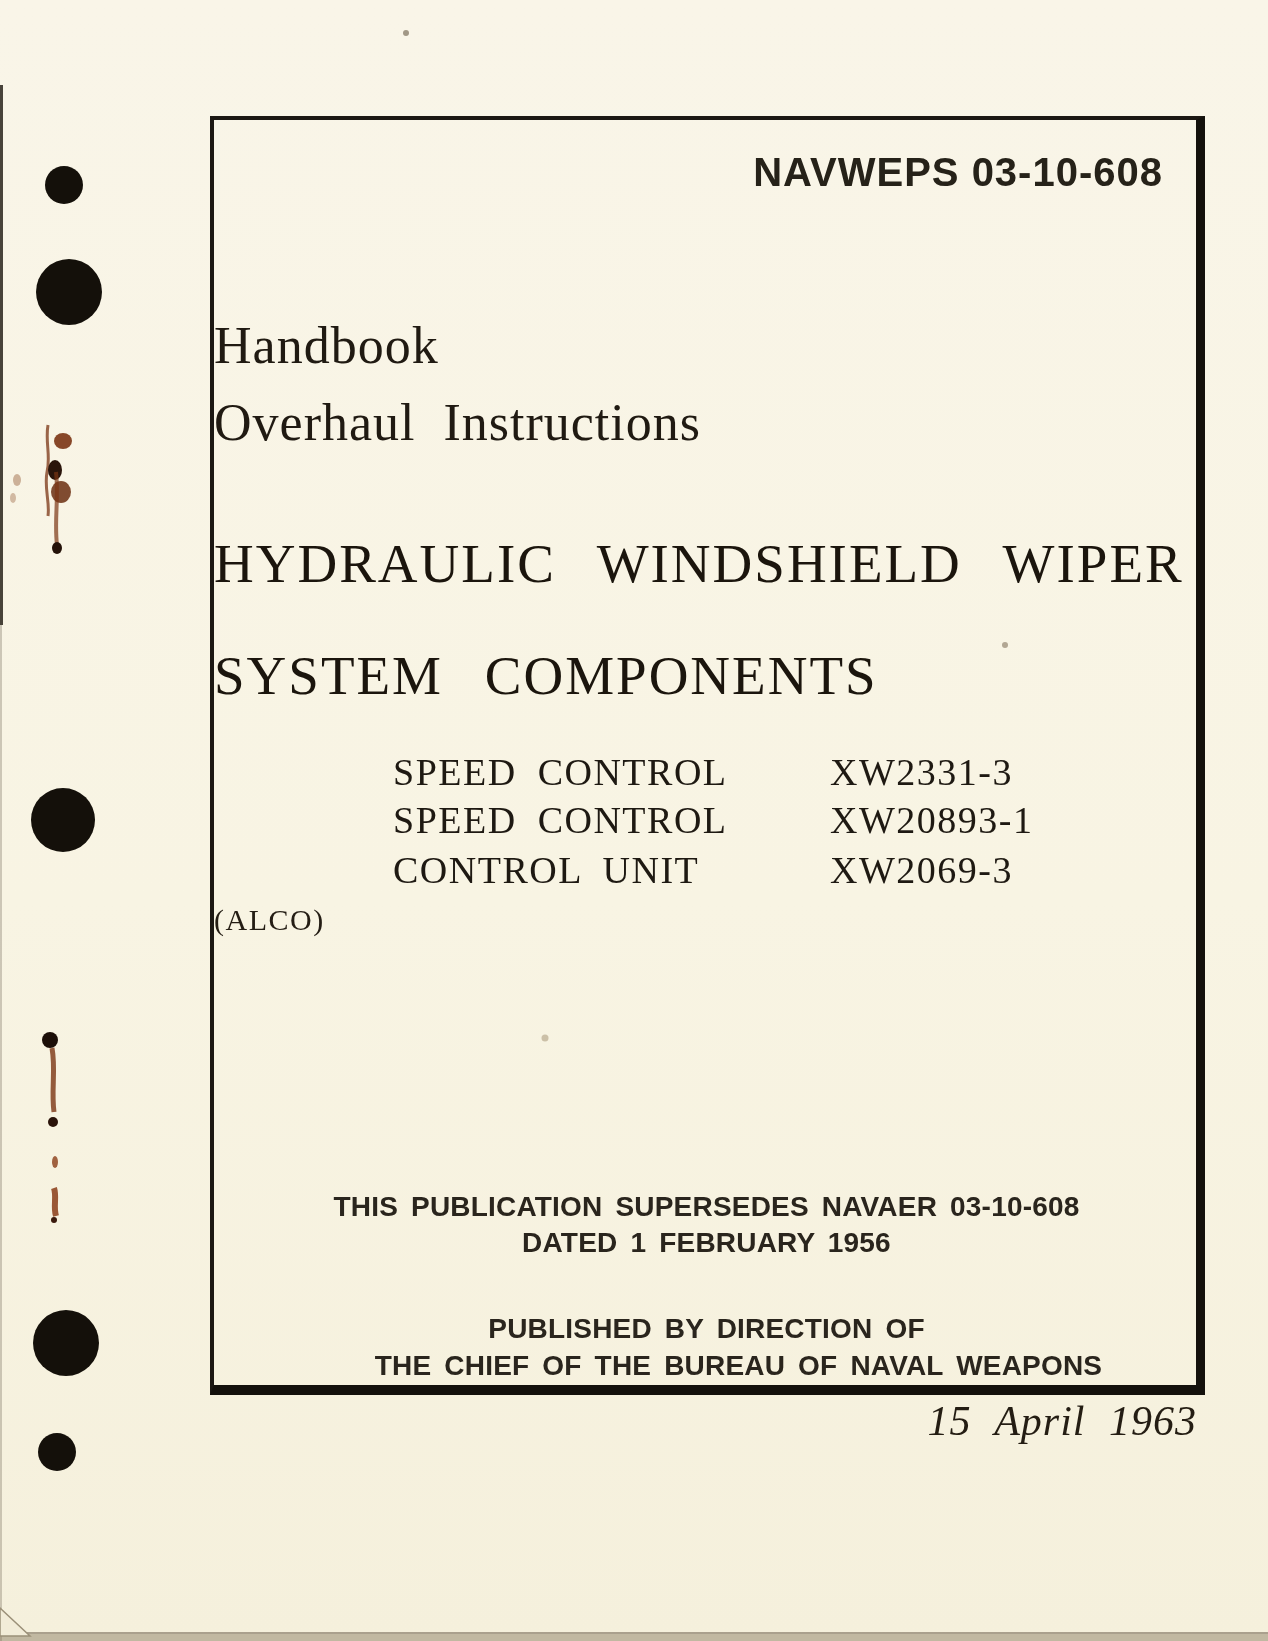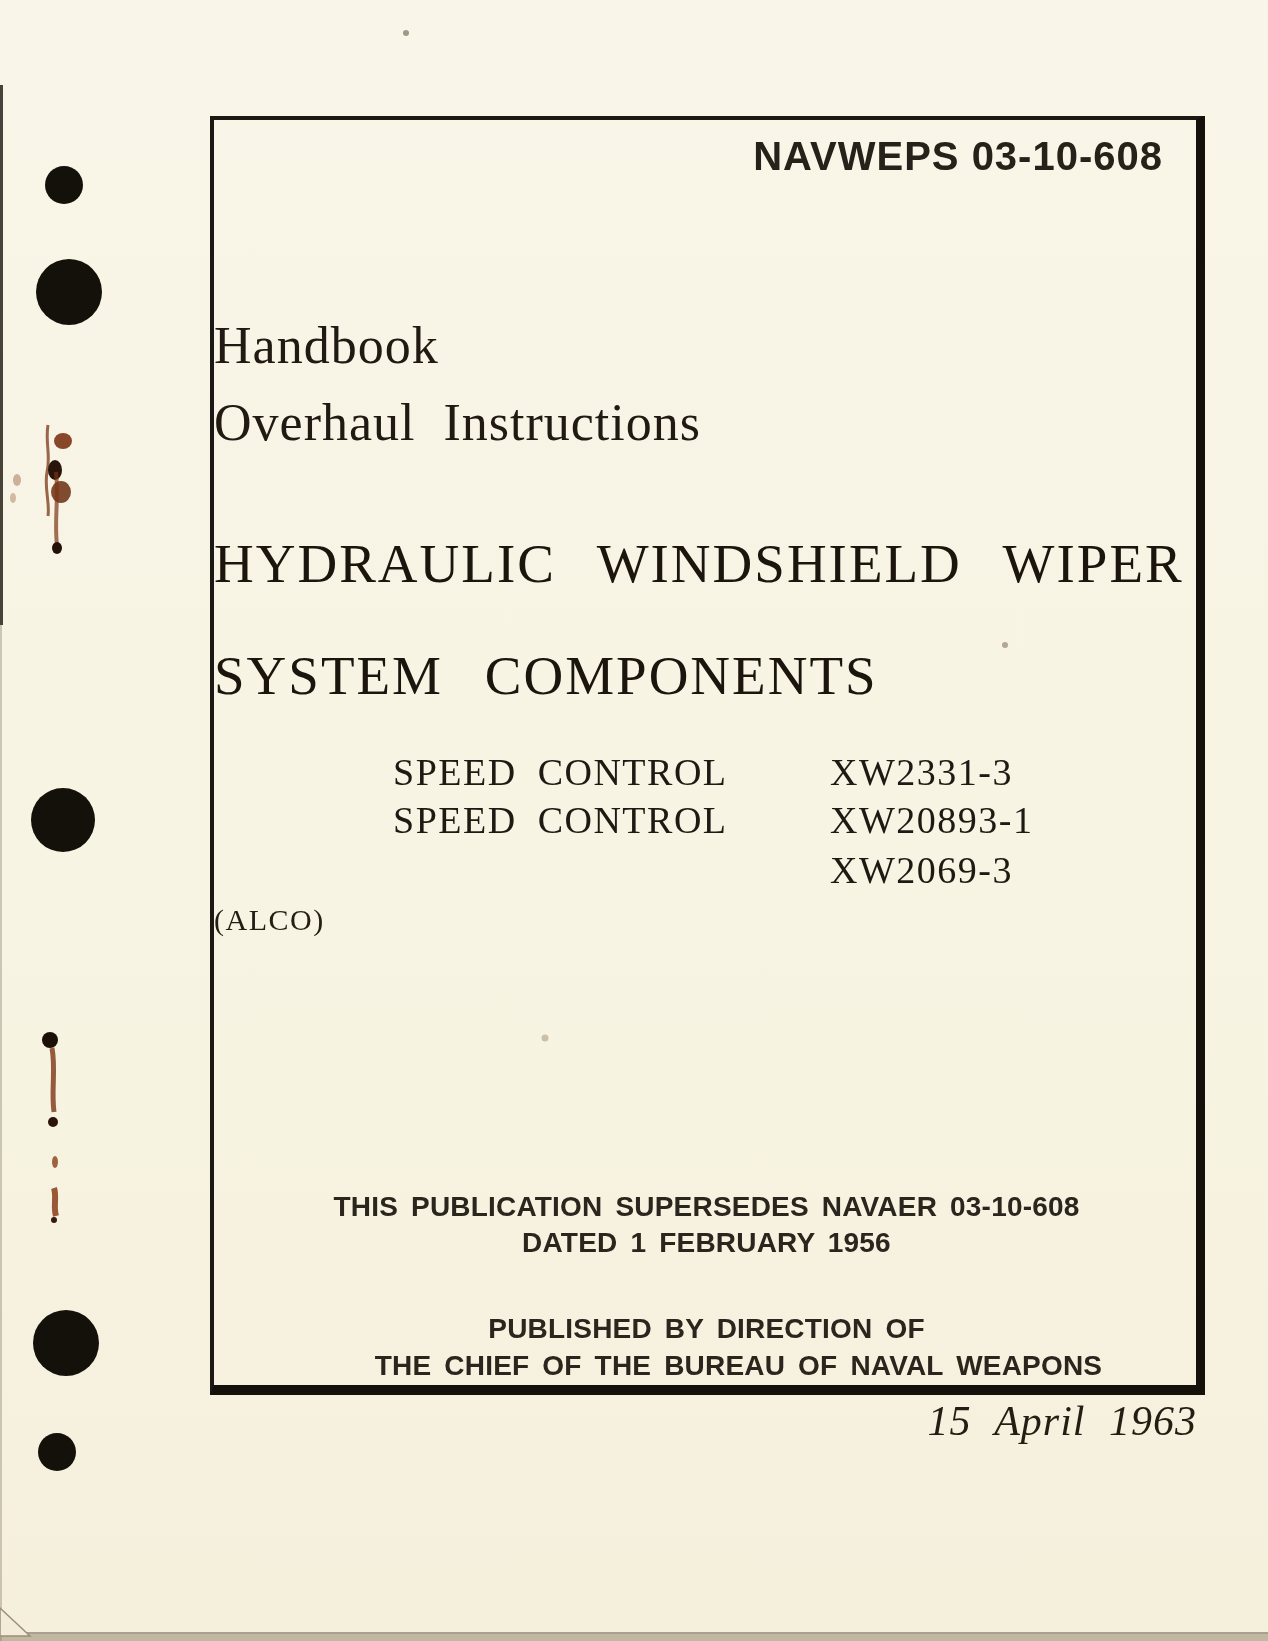--- a/index.html
+++ b/index.html
@@ -11,21 +11,21 @@
   
   .frame{
     position:absolute;left:210px;top:116px;width:995px;height:1279px;
     box-sizing:border-box;
     border-top:4px solid #1c1813;
     border-left:4px solid #1c1813;
     border-right:9px solid #14110c;
     border-bottom:10px solid #14110c;
   }
   .navweps{
-    position:absolute;right:105px;top:136px;
+    position:absolute;right:105px;top:152px;
     font-family:"Liberation Sans",sans-serif;font-weight:700;
     font-size:40px;line-height:1;letter-spacing:1px;color:#262219;
     white-space:nowrap;
   }
   .centerline{
     position:absolute;left:214px;width:985px;text-align:left;
     line-height:1;white-space:nowrap;color:#201a12;
   }
   .hb{font-size:52px;letter-spacing:1px;word-spacing:14px;}
   .hb1{top:320px;}
@@ -81,20 +81,21 @@
 
 <div class="comp-row cr1">
   <span class="name">SPEED CONTROL</span>
   <span class="part">XW2331-3</span>
 </div>
 <div class="comp-row cr2">
   <span class="name">SPEED CONTROL</span>
   <span class="part">XW20893-1</span>
 </div>
 <div class="comp-row cr3">
+  <span class="name">CONTROL UNIT</span>
   <span class="part">XW2069-3</span>
 </div>
 
 <div class="centerline alco">(ALCO)</div>
 
 <div class="blockline sup1">THIS PUBLICATION SUPERSEDES NAVAER 03-10-608</div>
 <div class="blockline sup2">DATED 1 FEBRUARY 1956</div>
 
 <div class="blockline pub1">PUBLISHED BY DIRECTION OF</div>
 <div class="blockline pub2">THE CHIEF OF THE BUREAU OF NAVAL WEAPONS</div>

